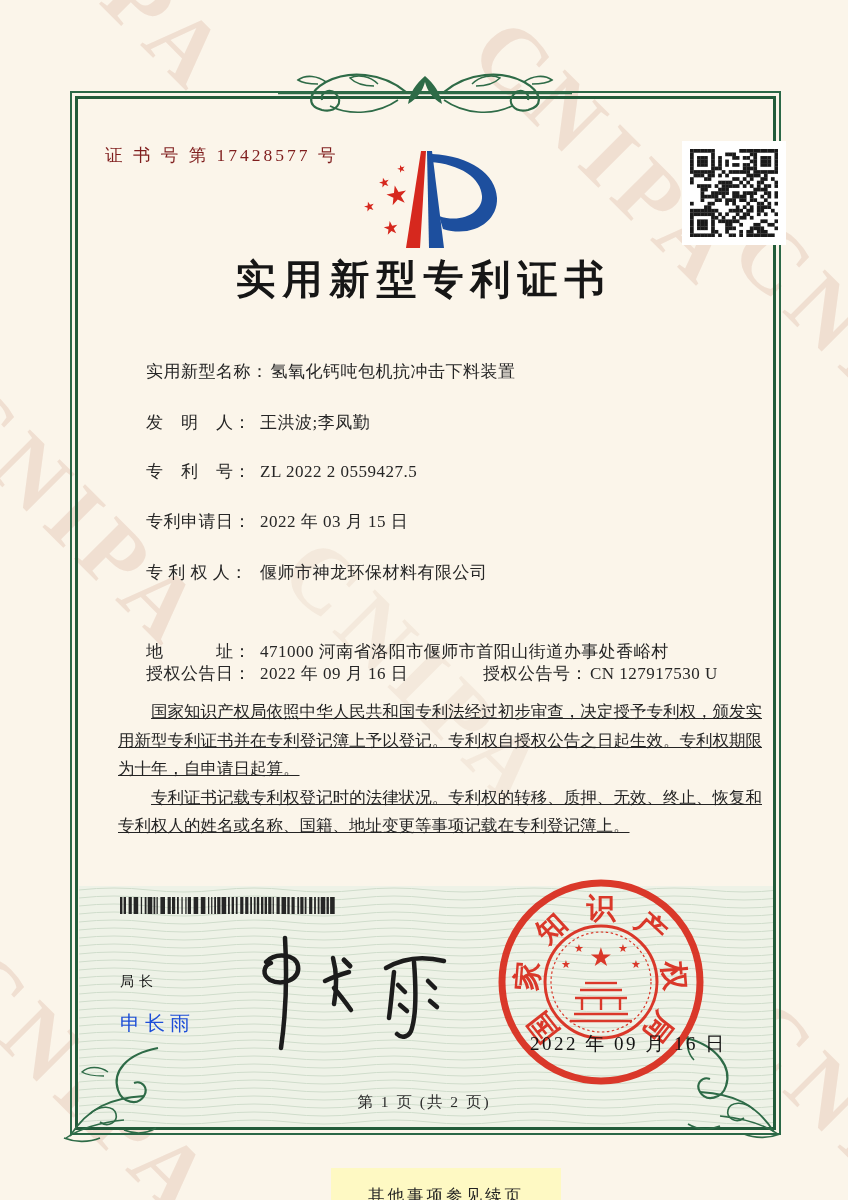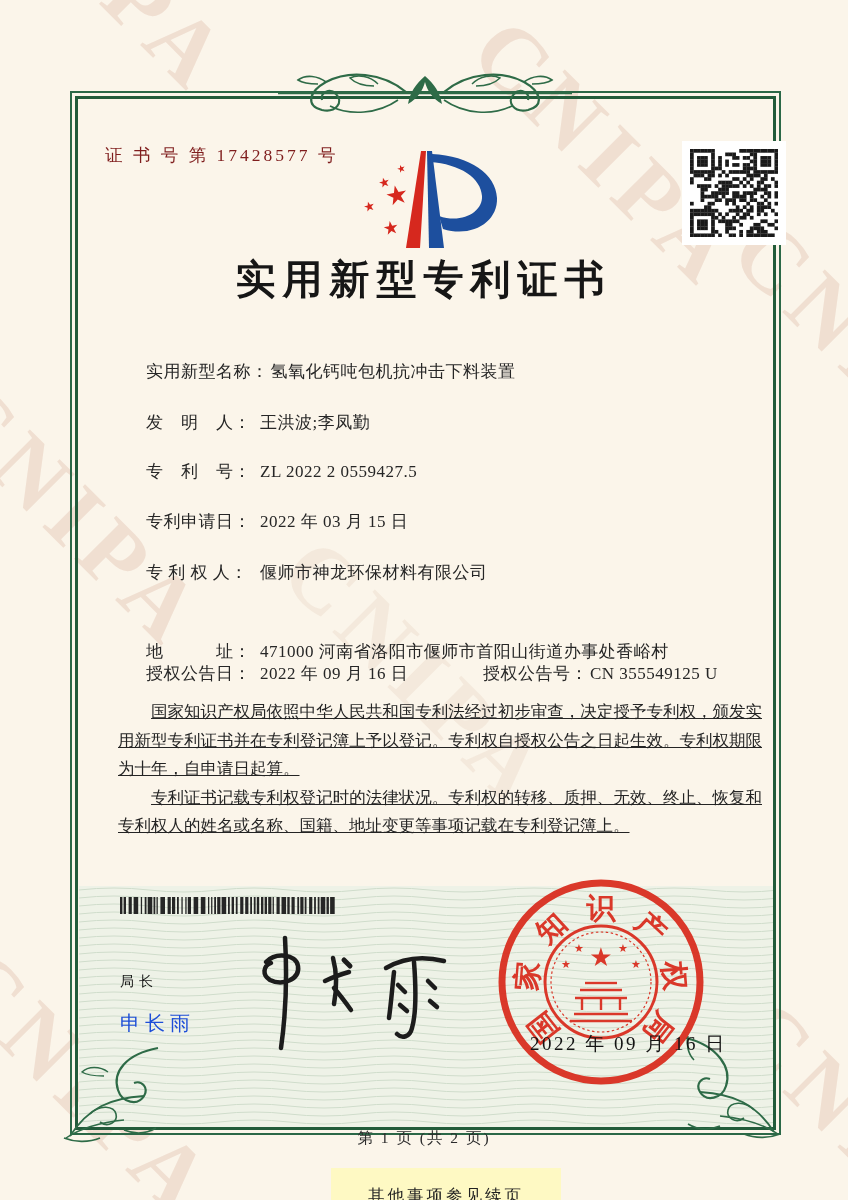--- a/index.html
+++ b/index.html
@@ -68,21 +68,21 @@
   .sig-title{left:120px;top:973px;font-size:14px;letter-spacing:5px;color:#151515;}
   .sig-name{left:120px;top:1010px;font-size:20px;letter-spacing:5px;color:#1d4ed8;font-family:Liberation Mono, monospace;}
   .signature-svg{left:238px;top:928px;}
   .seal-svg{left:495px;top:876px;opacity:0.93;}
   .seal-date{
     left:530px;top:1031px;
     font-size:19px;letter-spacing:2.5px;color:#141414;
   }
   .page-info{
     left:0;top:1092px;width:848px;text-align:center;
-    font-size:15.5px;letter-spacing:2px;color:#2b2b2b;margin-top:36px;
+    font-size:15.5px;letter-spacing:2px;color:#2b2b2b;
   }
   .continuation{
     left:331px;top:1140px;width:230px;height:56px;
     background:#fef9c3;
     display:flex;align-items:center;justify-content:center;
     font-size:16.5px;letter-spacing:3px;color:#222;margin-top:28px;
   }
 </style>
 </head>
 <body>
@@ -511,21 +511,21 @@
 </div>
 <div class="field-row" style="top:561px;">
   <span class="field-label">专 利 权 人：</span><span class="field-value">偃师市神龙环保材料有限公司</span>
 </div>
 <div class="field-row" style="top:640px;">
   <span class="field-label">地　　　址：</span><span class="field-value">471000  河南省洛阳市偃师市首阳山街道办事处香峪村</span>
 </div>
 <div class="field-row" style="top:662px;">
   <span class="field-label">授权公告日：</span><span class="field-value">2022 年 09 月 16 日</span>
   <span class="grant-no">
-    <span class="field-label" style="min-width:0;">授权公告号：</span><span class="field-value">CN 355549125 U</span>
+    <span class="field-label" style="min-width:0;">授权公告号：</span><span class="field-value">CN 127917530 U</span>
   </span>
 </div>
 
 <div class="abs body-text">
   <p>国家知识产权局依照中华人民共和国专利法经过初步审查，决定授予专利权，颁发实用新型专利证书并在专利登记簿上予以登记。专利权自授权公告之日起生效。专利权期限为十年，自申请日起算。</p>
   <p>专利证书记载专利权登记时的法律状况。专利权的转移、质押、无效、终止、恢复和专利权人的姓名或名称、国籍、地址变更等事项记载在专利登记簿上。</p>
 </div>
 
 <svg class="abs barcode" id="barcode-svg" width="216" height="17" xmlns="http://www.w3.org/2000/svg">
     <rect x="0" y="0" width="2.4" height="17" fill="#262626"></rect>

